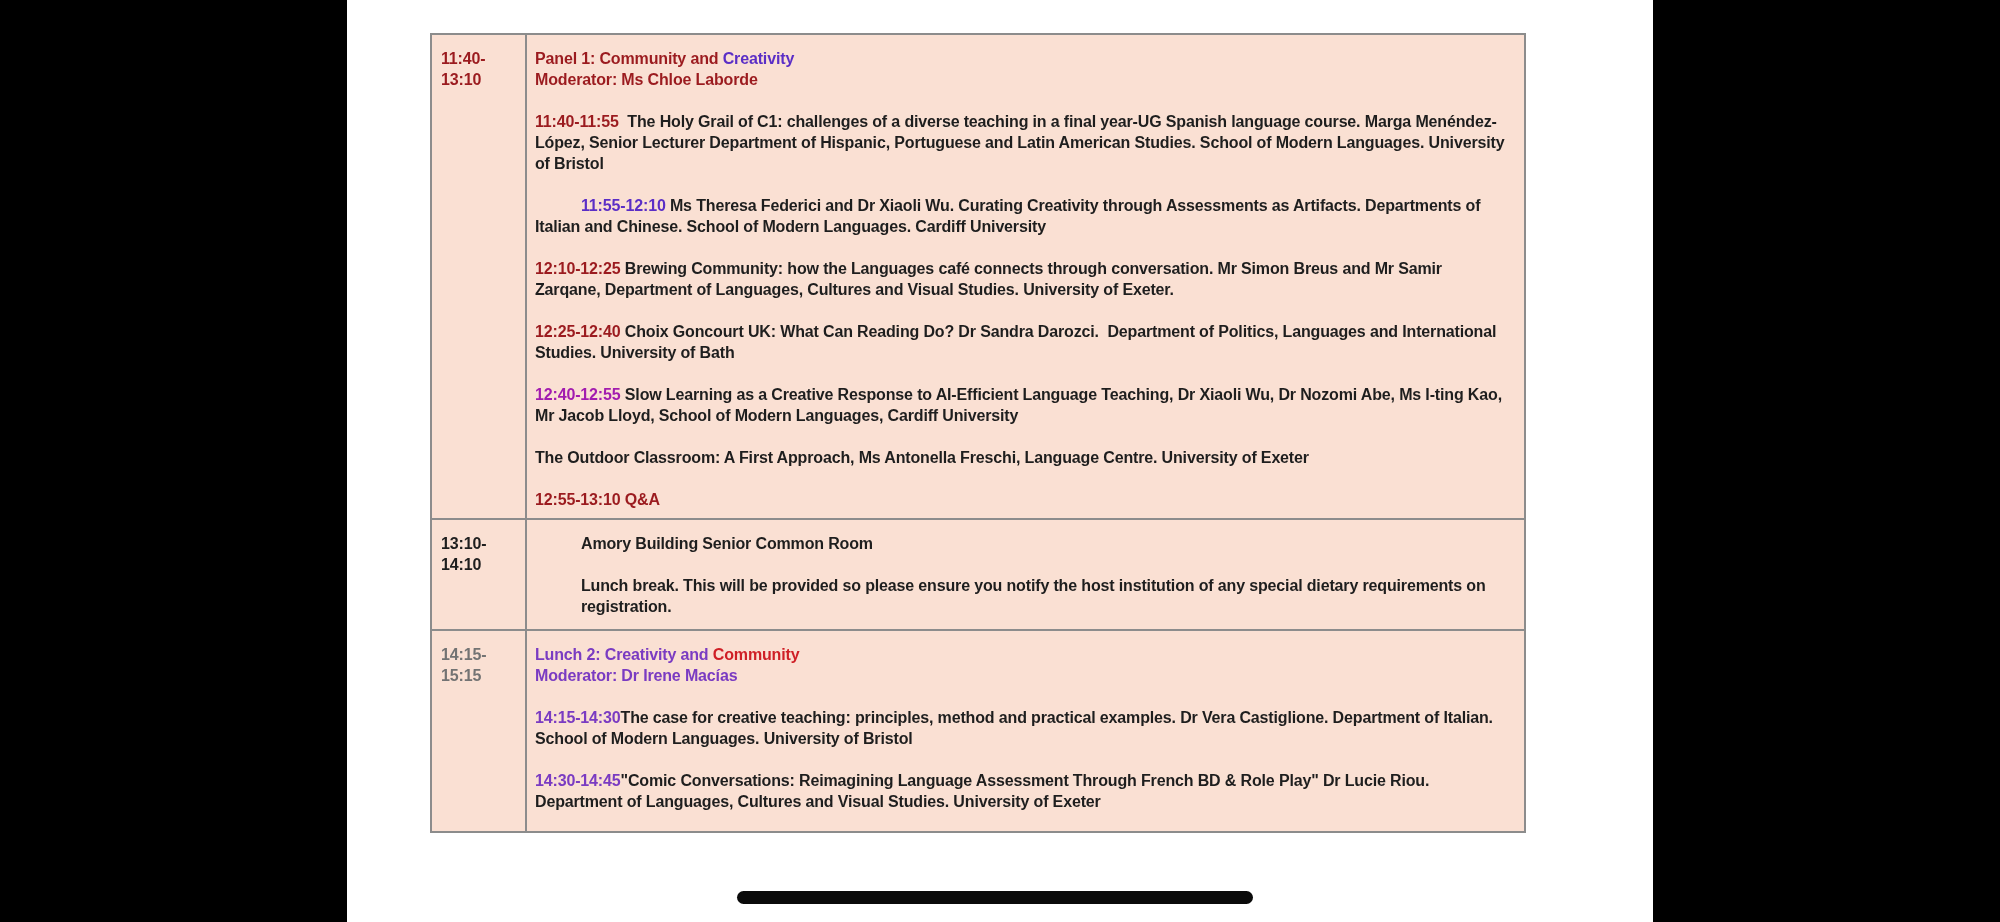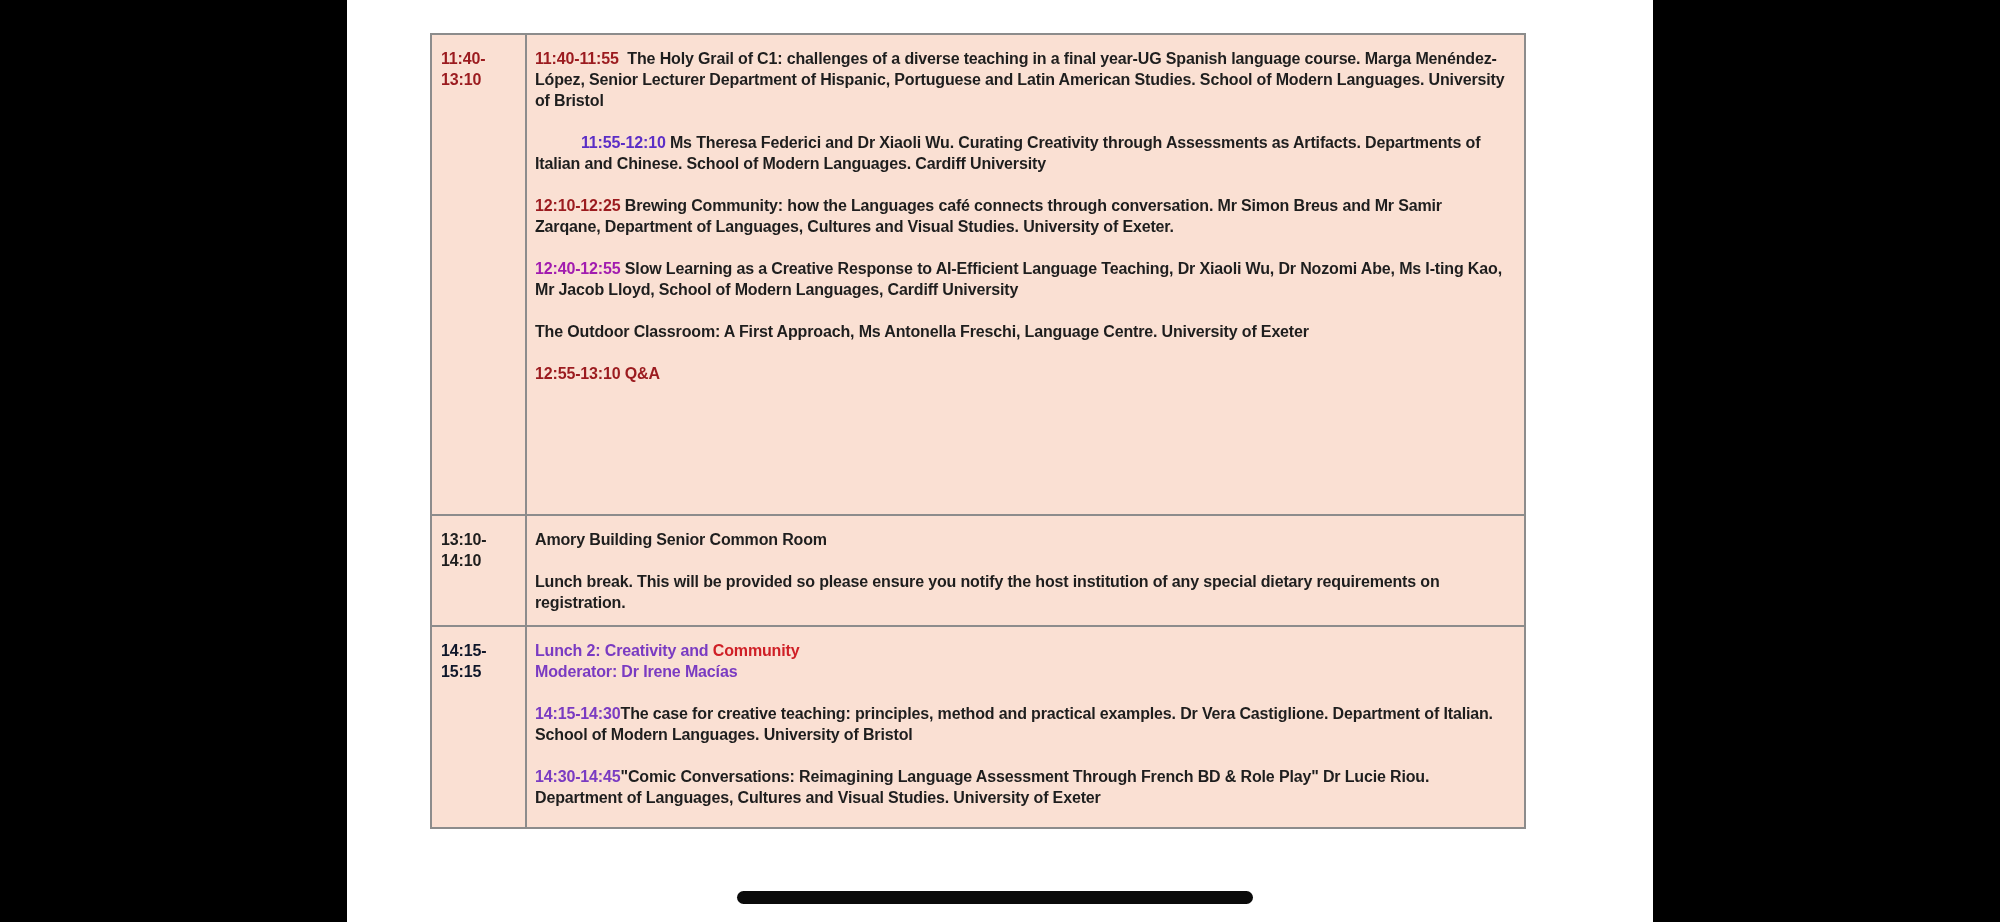--- a/index.html
+++ b/index.html
@@ -21,21 +21,21 @@
   }
   .schedule {
     position: absolute; left: 83px; top: 33px;
     width: 1096px;
     border: 2px solid #8c8c8c;
     box-sizing: border-box;
   }
   .row { display: flex; align-items: stretch; background: #fae0d3; }
   .row + .row { border-top: 2px solid #8c8c8c; }
   .row:nth-child(1) { min-height: 479px; }
-  .row:nth-child(2) { min-height: 109px; }
+  .row:nth-child(2) { min-height: 109px; gap: 46px; }
   .row:nth-child(3) { min-height: 200px; }
   .time-cell {
     flex: 0 0 82px; width: 82px;
     border-right: 2px solid #8c8c8c;
     padding: 13px 2px 8px 9px;
     box-sizing: content-box;
   }
   .session-cell {
     flex: 1 1 auto;
     padding: 13px 14px 8px 8px;
@@ -58,37 +58,39 @@
 <body>
 
 <div class="letterbox left"></div>
 <div class="letterbox right"></div>
 
 <div class="canvas">
   <div class="schedule" id="schedule">
       <div class="row">
         <div class="time-cell"><span style="color: rgb(155, 27, 31);">11:40-13:10</span></div>
         <div class="session-cell">
+          <p><span style="color: rgb(155, 27, 31);">Panel 1: Community and </span><span style="color: rgb(91, 46, 198);">Creativity</span><br><span style="color: rgb(155, 27, 31);">Moderator: Ms Chloe Laborde</span></p>
           <p><span style="color: rgb(155, 27, 31);">11:40-11:55  </span><span style="color: rgb(30, 30, 30);">The Holy Grail of C1: challenges of a diverse teaching in a final year-UG Spanish language course. Marga Menéndez-López, Senior Lecturer Department of Hispanic, Portuguese and Latin American Studies. School of Modern Languages. University of Bristol</span></p>
           <p><span style="color: rgb(91, 46, 198); margin-left: 46px;">11:55-12:10 </span><span style="color: rgb(30, 30, 30);">Ms Theresa Federici and Dr Xiaoli Wu. Curating Creativity through Assessments as Artifacts. Departments of Italian and Chinese. School of Modern Languages. Cardiff University</span></p>
           <p><span style="color: rgb(155, 27, 31);">12:10-12:25 </span><span style="color: rgb(30, 30, 30);">Brewing Community: how the Languages café connects through conversation. Mr Simon Breus and Mr Samir Zarqane, Department of Languages, Cultures and Visual Studies. University of Exeter.</span></p>
+          <p><span style="color: rgb(155, 27, 31);">12:25-12:40 </span><span style="color: rgb(30, 30, 30);">Choix Goncourt UK: What Can Reading Do? Dr Sandra Darozci.  Department of Politics, Languages and International Studies. University of Bath</span></p>
           <p><span style="color: #a21caf;">12:40-12:55 </span><span style="color: rgb(30, 30, 30);">Slow Learning as a Creative Response to AI-Efficient Language Teaching, Dr Xiaoli Wu, Dr Nozomi Abe, Ms I-ting Kao, Mr Jacob Lloyd, School of Modern Languages, Cardiff University</span></p>
           <p><span style="color: rgb(30, 30, 30);">The Outdoor Classroom: A First Approach, Ms Antonella Freschi, Language Centre. University of Exeter</span></p>
           <p><span style="color: rgb(155, 27, 31);">12:55-13:10 Q&amp;A</span></p>
         </div>
       </div>
       <div class="row">
         <div class="time-cell"><span style="color: rgb(30, 30, 30);">13:10-14:10</span></div>
         <div class="session-cell">
           <p><span style="color: rgb(30, 30, 30);">Amory Building Senior Common Room</span></p>
           <p><span style="color: rgb(30, 30, 30);">Lunch break. This will be provided so please ensure you notify the host institution of any special dietary requirements on registration.</span></p>
         </div>
       </div>
       <div class="row">
-        <div class="time-cell"><span style="color: #0f172a;">14:15-15:15</span></div>
+        <div class="time-cell"><span style="color: #737373;">14:15-15:15</span></div>
         <div class="session-cell">
           <p><span style="color: rgb(122, 59, 194);">Lunch 2: Creativity and </span><span style="color: rgb(207, 31, 38);">Community</span><br><span style="color: rgb(122, 59, 194);">Moderator: Dr Irene Macías</span></p>
           <p><span style="color: rgb(122, 59, 194);">14:15-14:30</span><span style="color: rgb(30, 30, 30);">The case for creative teaching: principles, method and practical examples. Dr Vera Castiglione. Department of Italian. School of Modern Languages. University of Bristol</span></p>
           <p><span style="color: rgb(122, 59, 194);">14:30-14:45</span><span style="color: rgb(30, 30, 30);">"Comic Conversations: Reimagining Language Assessment Through French BD &amp; Role Play" Dr Lucie Riou. Department of Languages, Cultures and Visual Studies. University of Exeter</span></p>
         </div>
       </div>
     </div>
 </div>
 
 <div class="home-indicator"></div>

